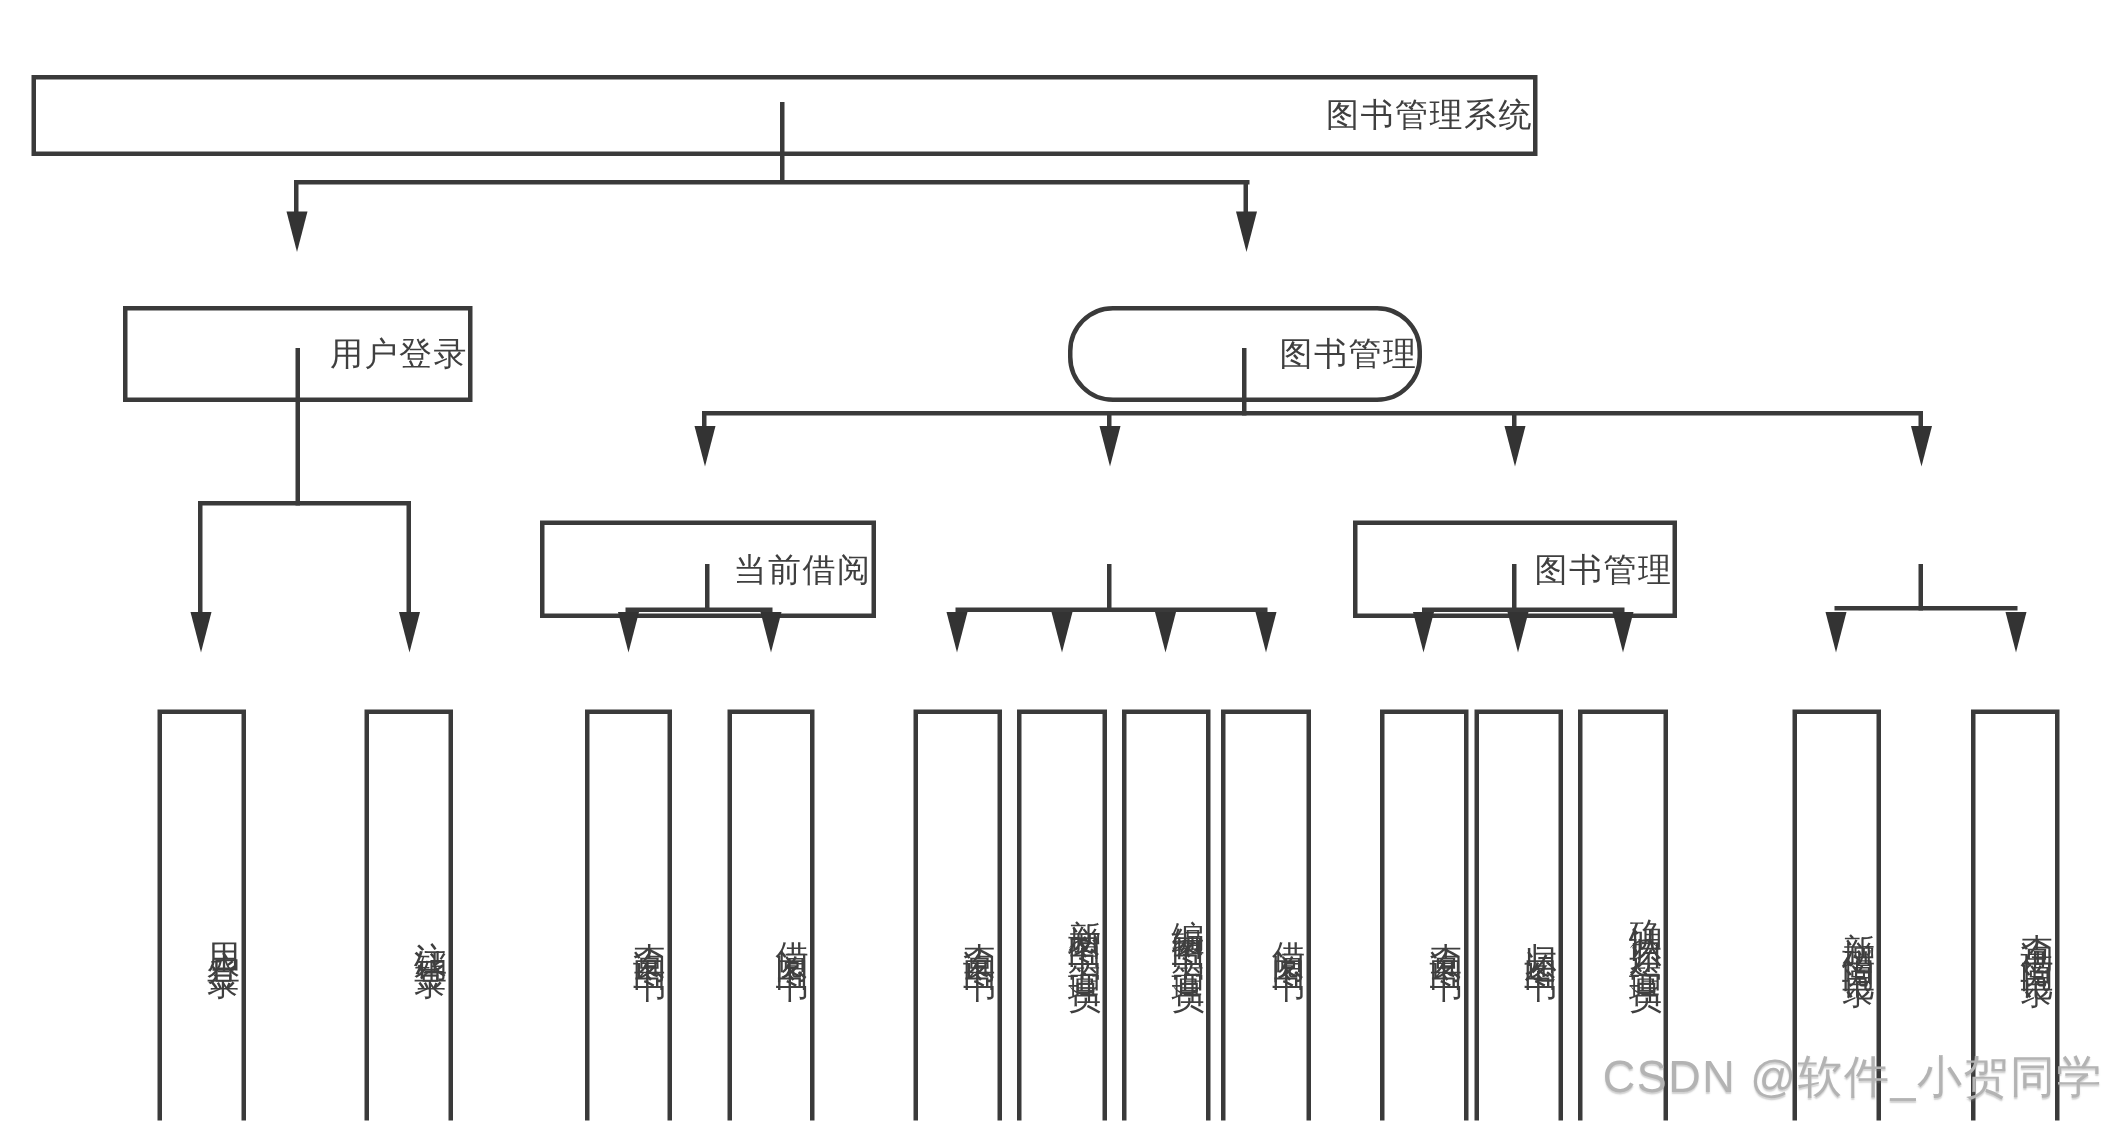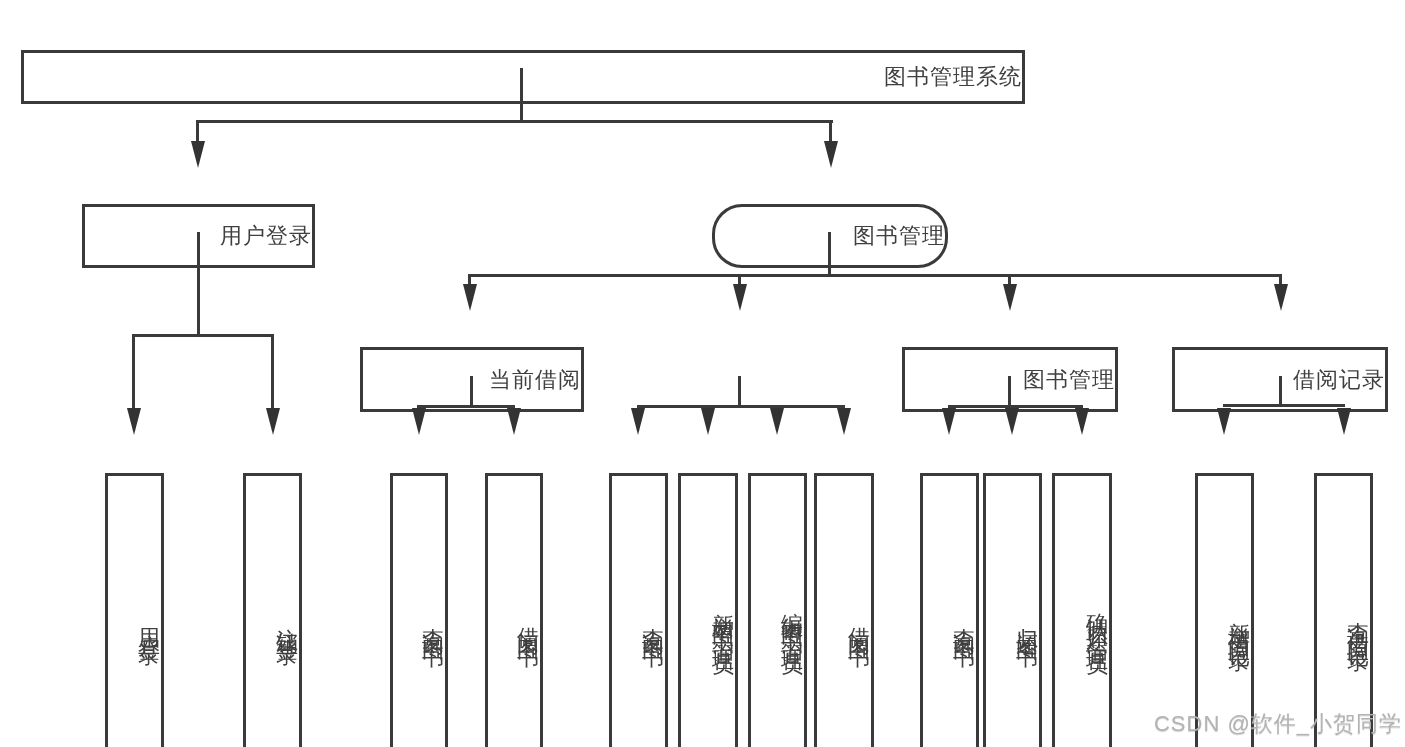--- a/index.html
+++ b/index.html
@@ -21,21 +21,21 @@
   }
   .vline{position:absolute;width:3px;background:#3a3a3a;}
   .hline{position:absolute;height:3px;background:#3a3a3a;}
   .arrow{
     position:absolute;width:0;height:0;
     border-left:7px solid transparent;border-right:7px solid transparent;
     border-top:27px solid #333333;
   }
   .watermark{
     position:absolute;right:3px;bottom:8px;
-    font-size:22px;color:#b3b3b3;letter-spacing:1px;
+    font-size:30px;color:#b3b3b3;letter-spacing:1px;
     text-shadow:0 1px 1px rgba(120,120,120,.35);
     z-index:5;
   }
 </style>
 </head>
 <body>
 
 <div class="chart">
 
   <div class="box" style="left:21px;top:14px;width:1004px;height:54px;">
@@ -72,23 +72,20 @@
   <div class="arrow" style="left:463px;top:284px;"></div>
   <div class="arrow" style="left:733px;top:284px;"></div>
   <div class="arrow" style="left:1003px;top:284px;"></div>
   <div class="arrow" style="left:1274px;top:284px;"></div>
 
   <div class="box" style="left:360px;top:311px;width:224px;height:65px;">
     <span>当前借阅</span>
   </div>
   <div class="box" style="left:902px;top:311px;width:216px;height:65px;">
     <span>图书管理</span>
-  </div>
-  <div class="box" style="left:1172px;top:311px;width:216px;height:65px;">
-    <span>借阅记录</span>
   </div>
 
   <div class="vline" style="left:470px;top:376px;height:32px;"></div>
   <div class="hline" style="left:417px;top:405px;width:98px;"></div>
   <div class="arrow" style="left:412px;top:408px;"></div>
   <div class="arrow" style="left:507px;top:408px;"></div>
 
   <div class="vline" style="left:738px;top:376px;height:32px;"></div>
   <div class="hline" style="left:637px;top:405px;width:208px;"></div>
   <div class="arrow" style="left:631px;top:408px;"></div>

